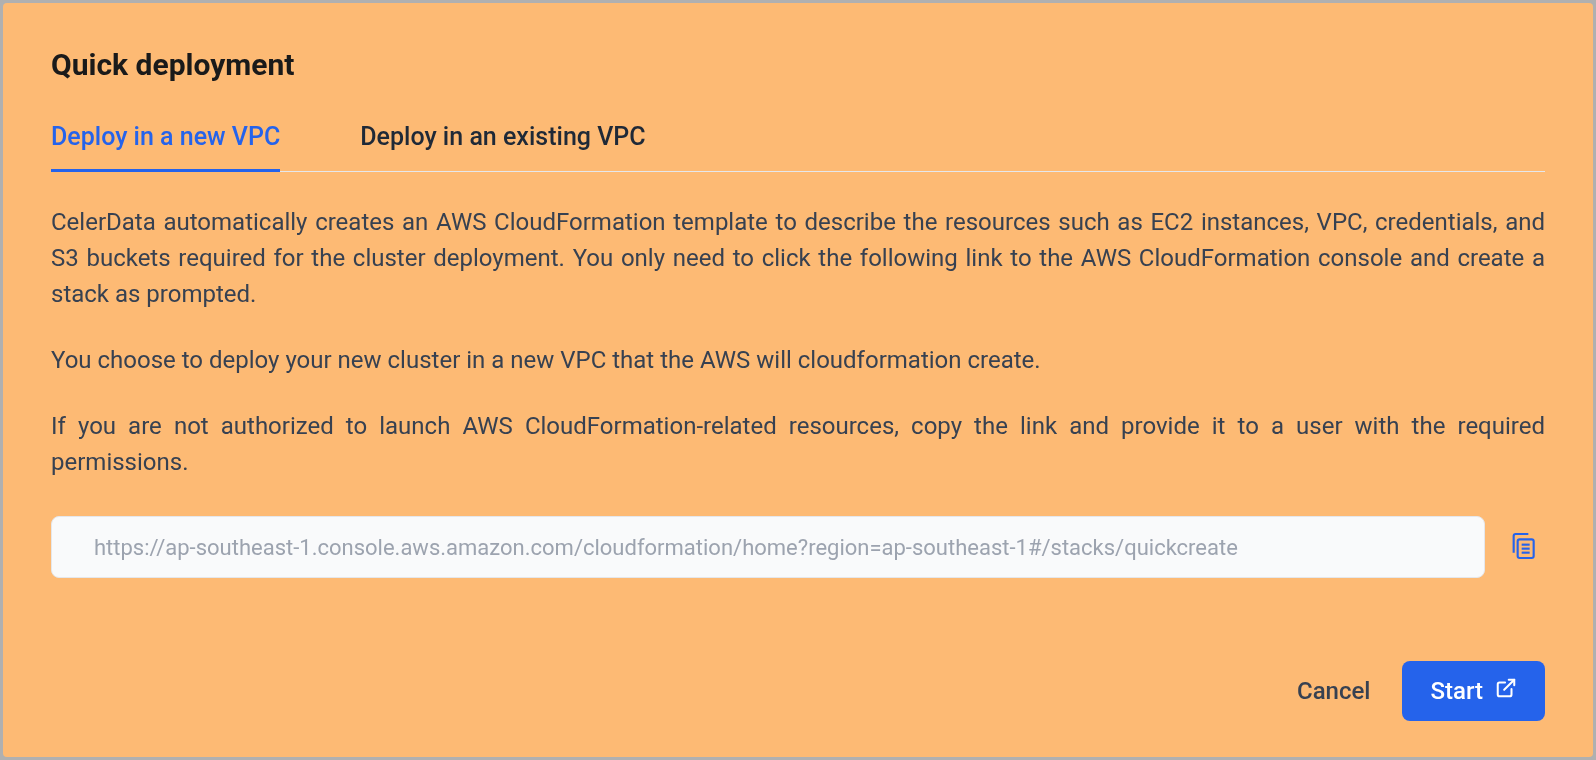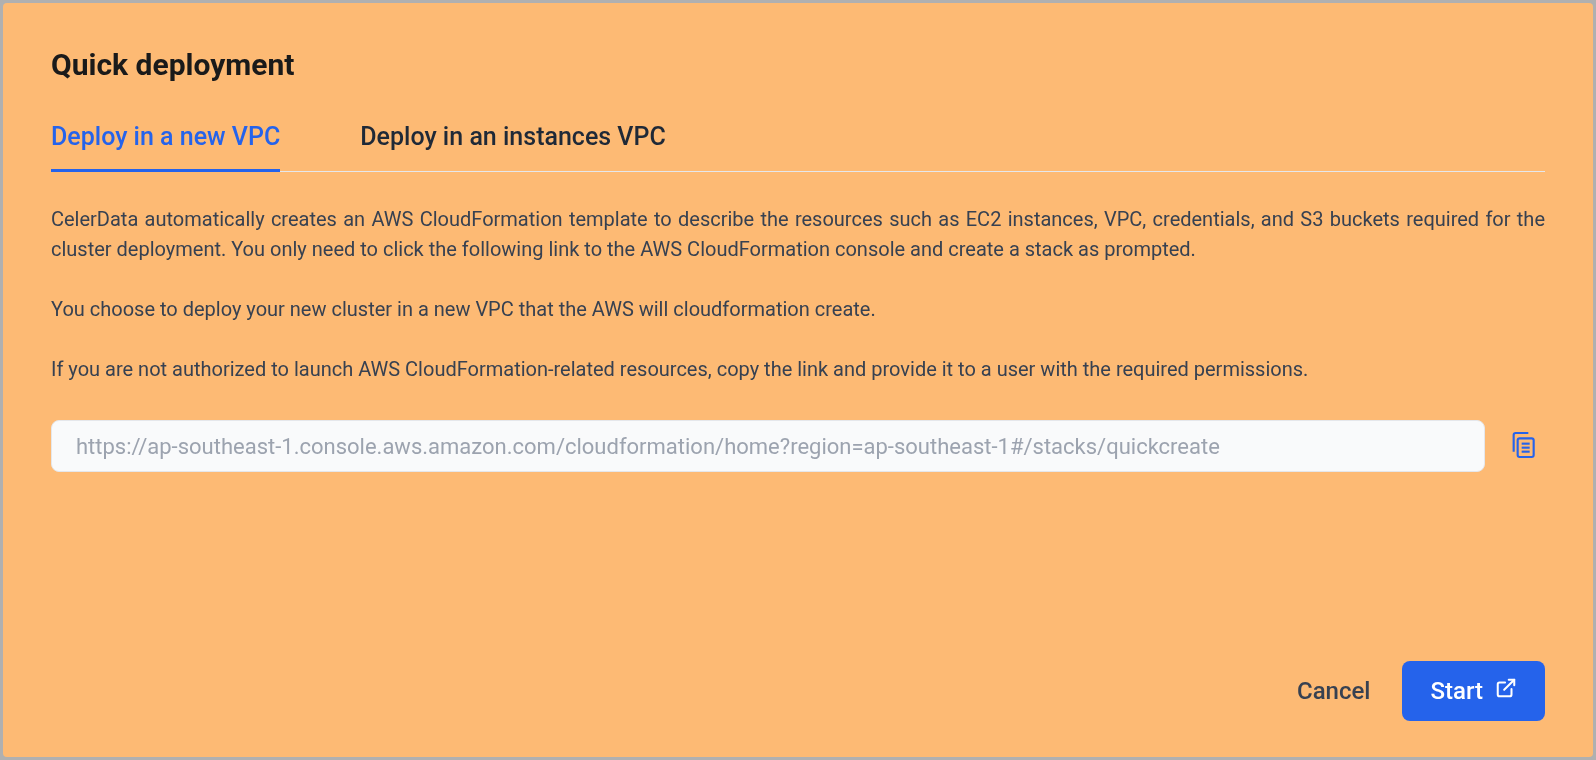--- a/index.html
+++ b/index.html
@@ -46,45 +46,45 @@
       text-align: center;
     }
     .tab.active {
       color: #2563eb;
       border-bottom-color: #2563eb;
     }
     .content {
       flex: 1;
     }
     .description {
-      font-size: 20px;
+      font-size: 24px;
       line-height: 1.5;
       color: #374151;
       text-align: justify;
       margin-bottom: 30px;
     }
     .description p {
       margin-bottom: 30px;
     }
     .description p:last-child {
       margin-bottom: 18px;
     }
     .url-row {
       display: flex;
       align-items: center;
       gap: 16px;
       margin-top: 36px;
     }
     .url-input {
       flex: 1;
-      height: 52px;
+      height: 62px;
       background: #f9fafb;
       border: 1px solid #e5e7eb;
       border-radius: 8px;
-      padding: 0 24px;
+      padding: 0 42px;
       font-size: 22px;
       color: #9ca3af;
       font-family: inherit;
       overflow: hidden;
       white-space: nowrap;
       text-overflow: clip;
     }
     .copy-button {
       background: transparent;
       border: none;
@@ -126,21 +126,21 @@
     }
   </style>
 </head>
 <body>
 
 <div class="modal">
   <h1 class="modal-title">Quick deployment</h1>
 
   <div class="tabs">
     <div class="tab active">Deploy in a new VPC</div>
-    <div class="tab">Deploy in an instances VPC</div>
+    <div class="tab">Deploy in an existing VPC</div>
   </div>
 
   <div class="content">
     <div class="description">
       <p>CelerData automatically creates an AWS CloudFormation template to describe the resources such as EC2 instances, VPC, credentials, and S3 buckets required for the cluster deployment. You only need to click the following link to the AWS CloudFormation console and create a stack as prompted.</p>
       <p>You choose to deploy your new cluster in a new VPC that the AWS will cloudformation create.</p>
       <p>If you are not authorized to launch AWS CloudFormation-related resources, copy the link and provide it to a user with the required permissions.</p>
     </div>
 
     <div class="url-row">

